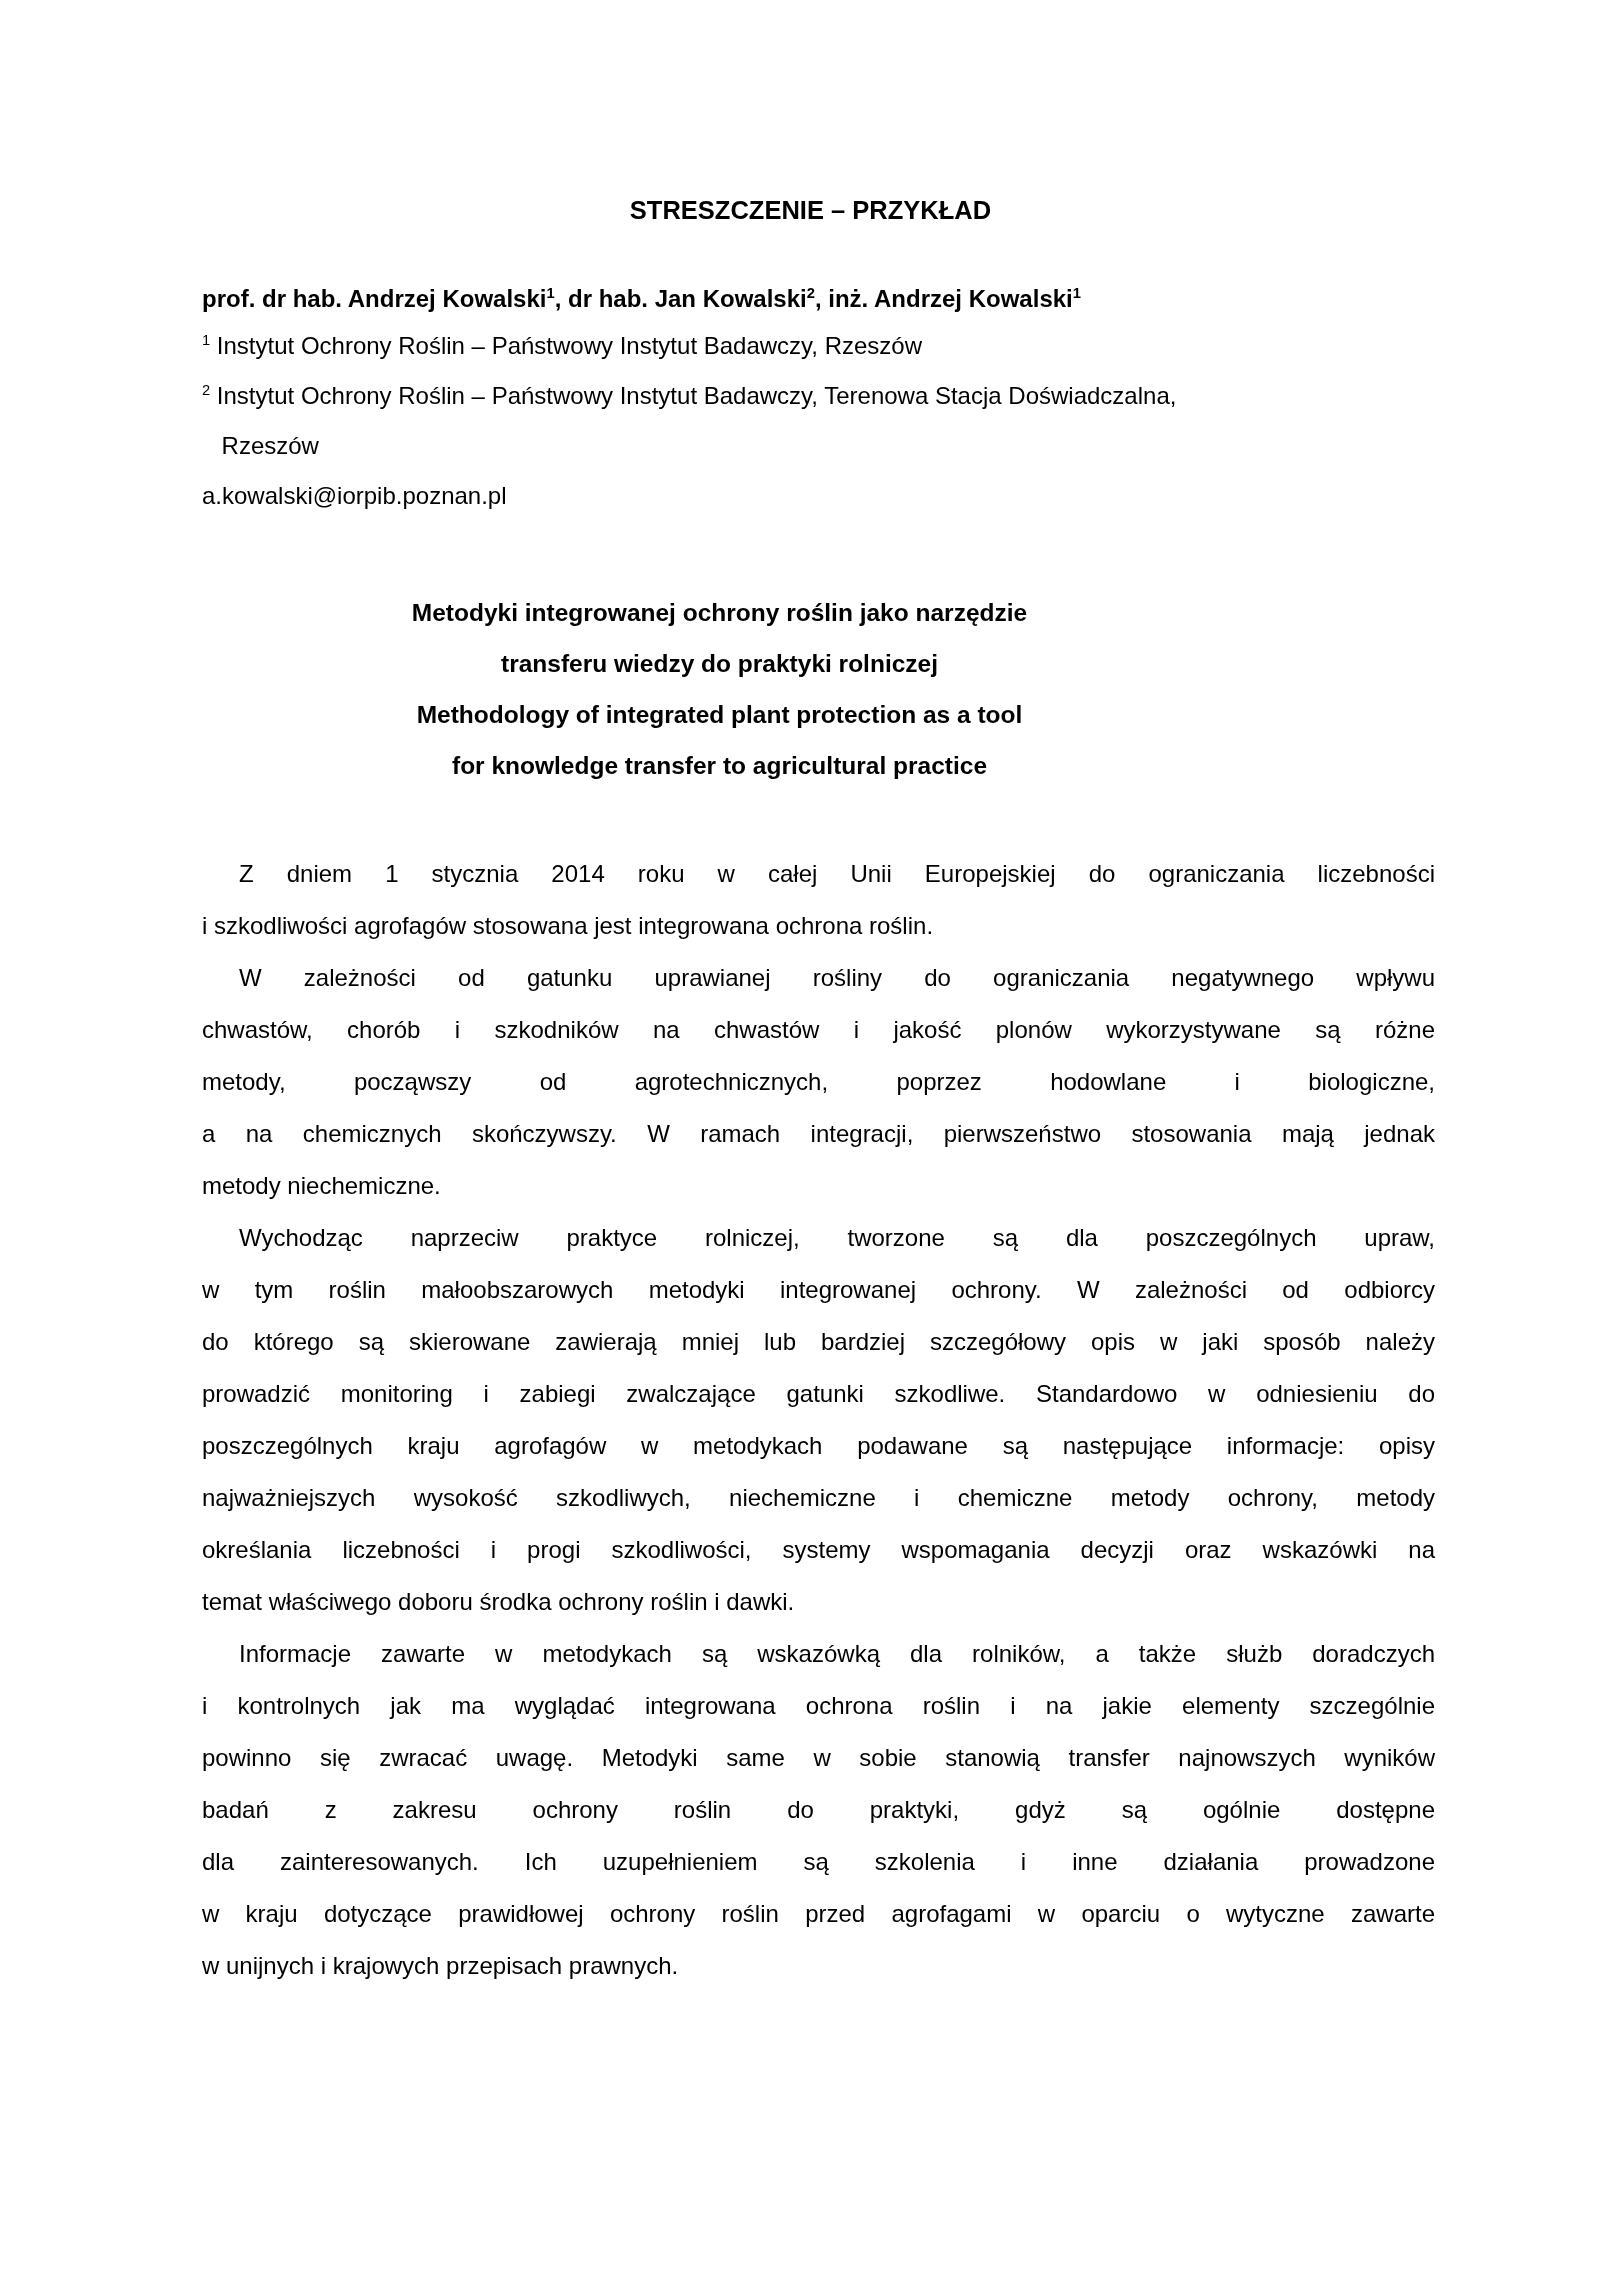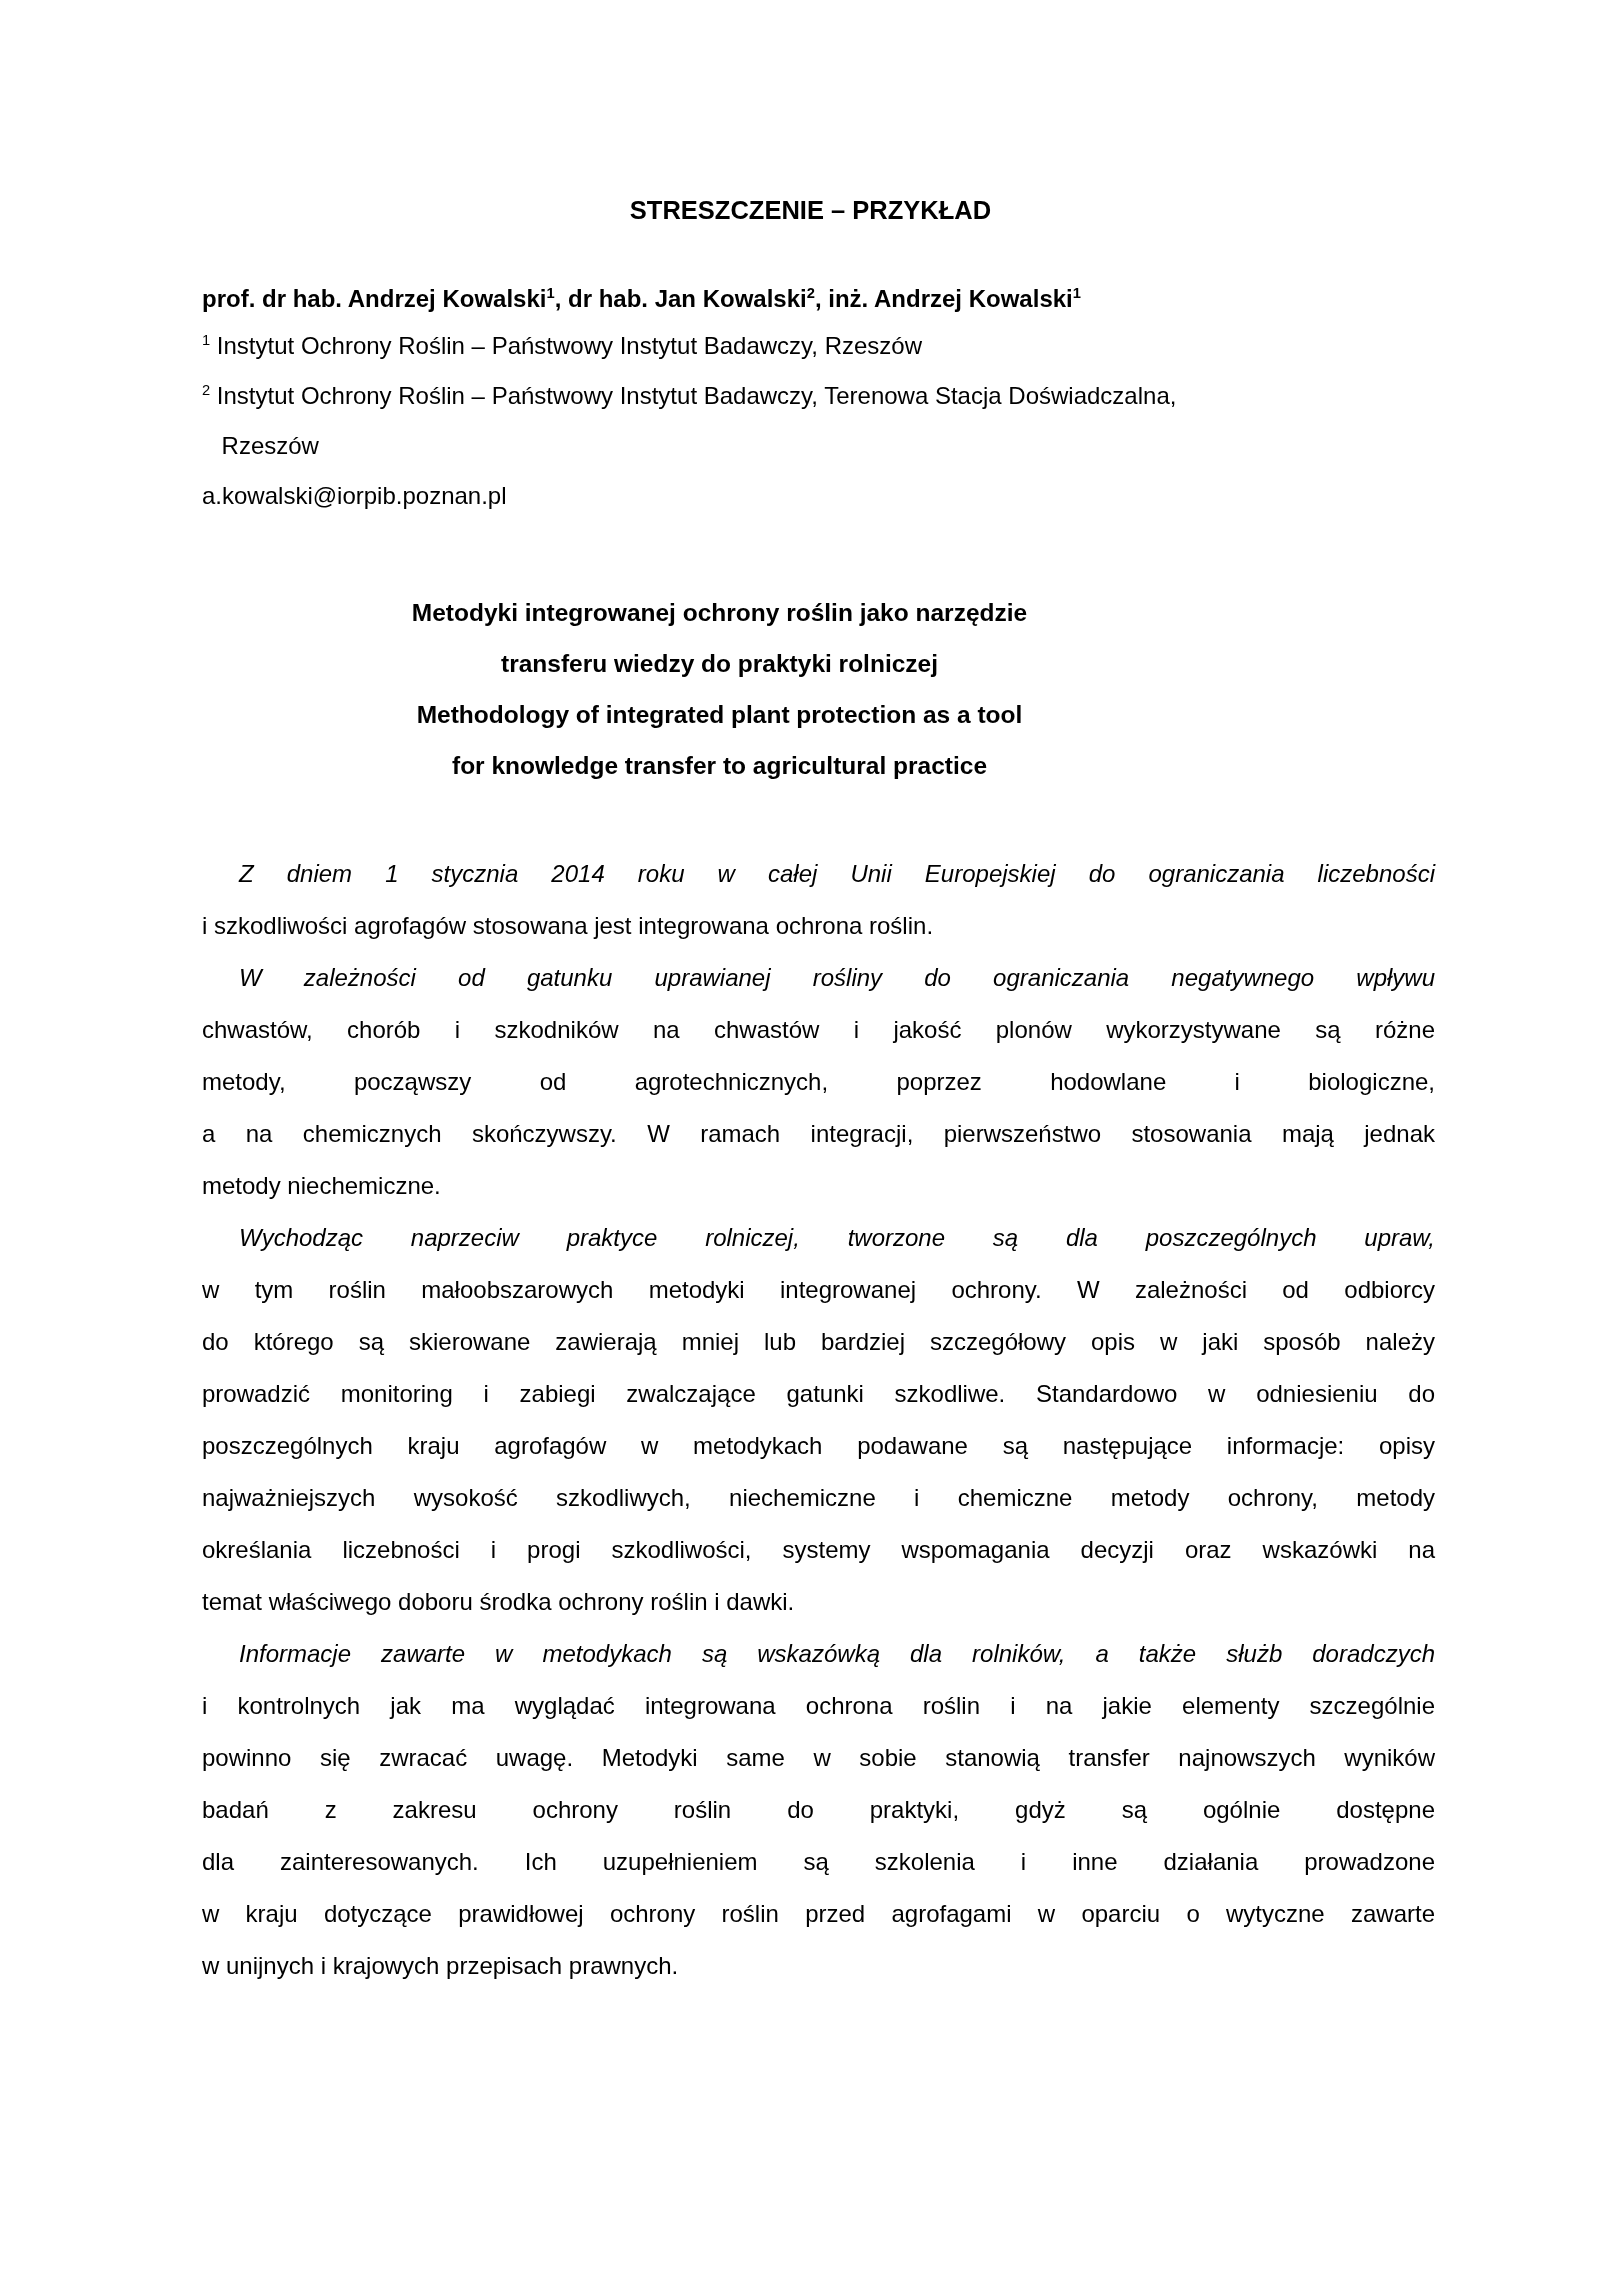--- a/index.html
+++ b/index.html
@@ -12,21 +12,21 @@
   .authors { top: 284px; font-weight: bold; font-size: 24px; line-height: 29px; }
   .authors sup, .affil sup { font-size: 14.7px; line-height: 0; vertical-align: 8.8px; }
   .affil { font-size: 24px; line-height: 50px; }
   .affil-list { top: 321px; }
   .affil .cont { padding-left: 19.6px; }
   .paper-title { position: absolute; left: 0; width: 1439px; top: 587px; text-align: center;
                  font-weight: bold; font-size: 24.5px; line-height: 51px; }
   .body-text { top: 848px; font-size: 24px; line-height: 52px; text-align: justify; }
   .body-text .ln { display: block; text-align: justify; text-align-last: justify; }
   .body-text .ln.last { text-align-last: left; }
-  .body-text .ln.first { padding-left: 37px; font-style: italic; }
+  .body-text .ln.first { padding-left: 37px; }
 </style>
 </head>
 <body>
 
 <div class="page">
 
   <div class="doc-title">STRESZCZENIE – PRZYKŁAD</div>
 
   <div class="block authors">
     <span>prof. dr hab. Andrzej Kowalski</span><sup>1</sup><span>, </span><span>dr hab. Jan Kowalski</span><sup>2</sup><span>, </span><span>inż. Andrzej Kowalski</span><sup>1</sup>

